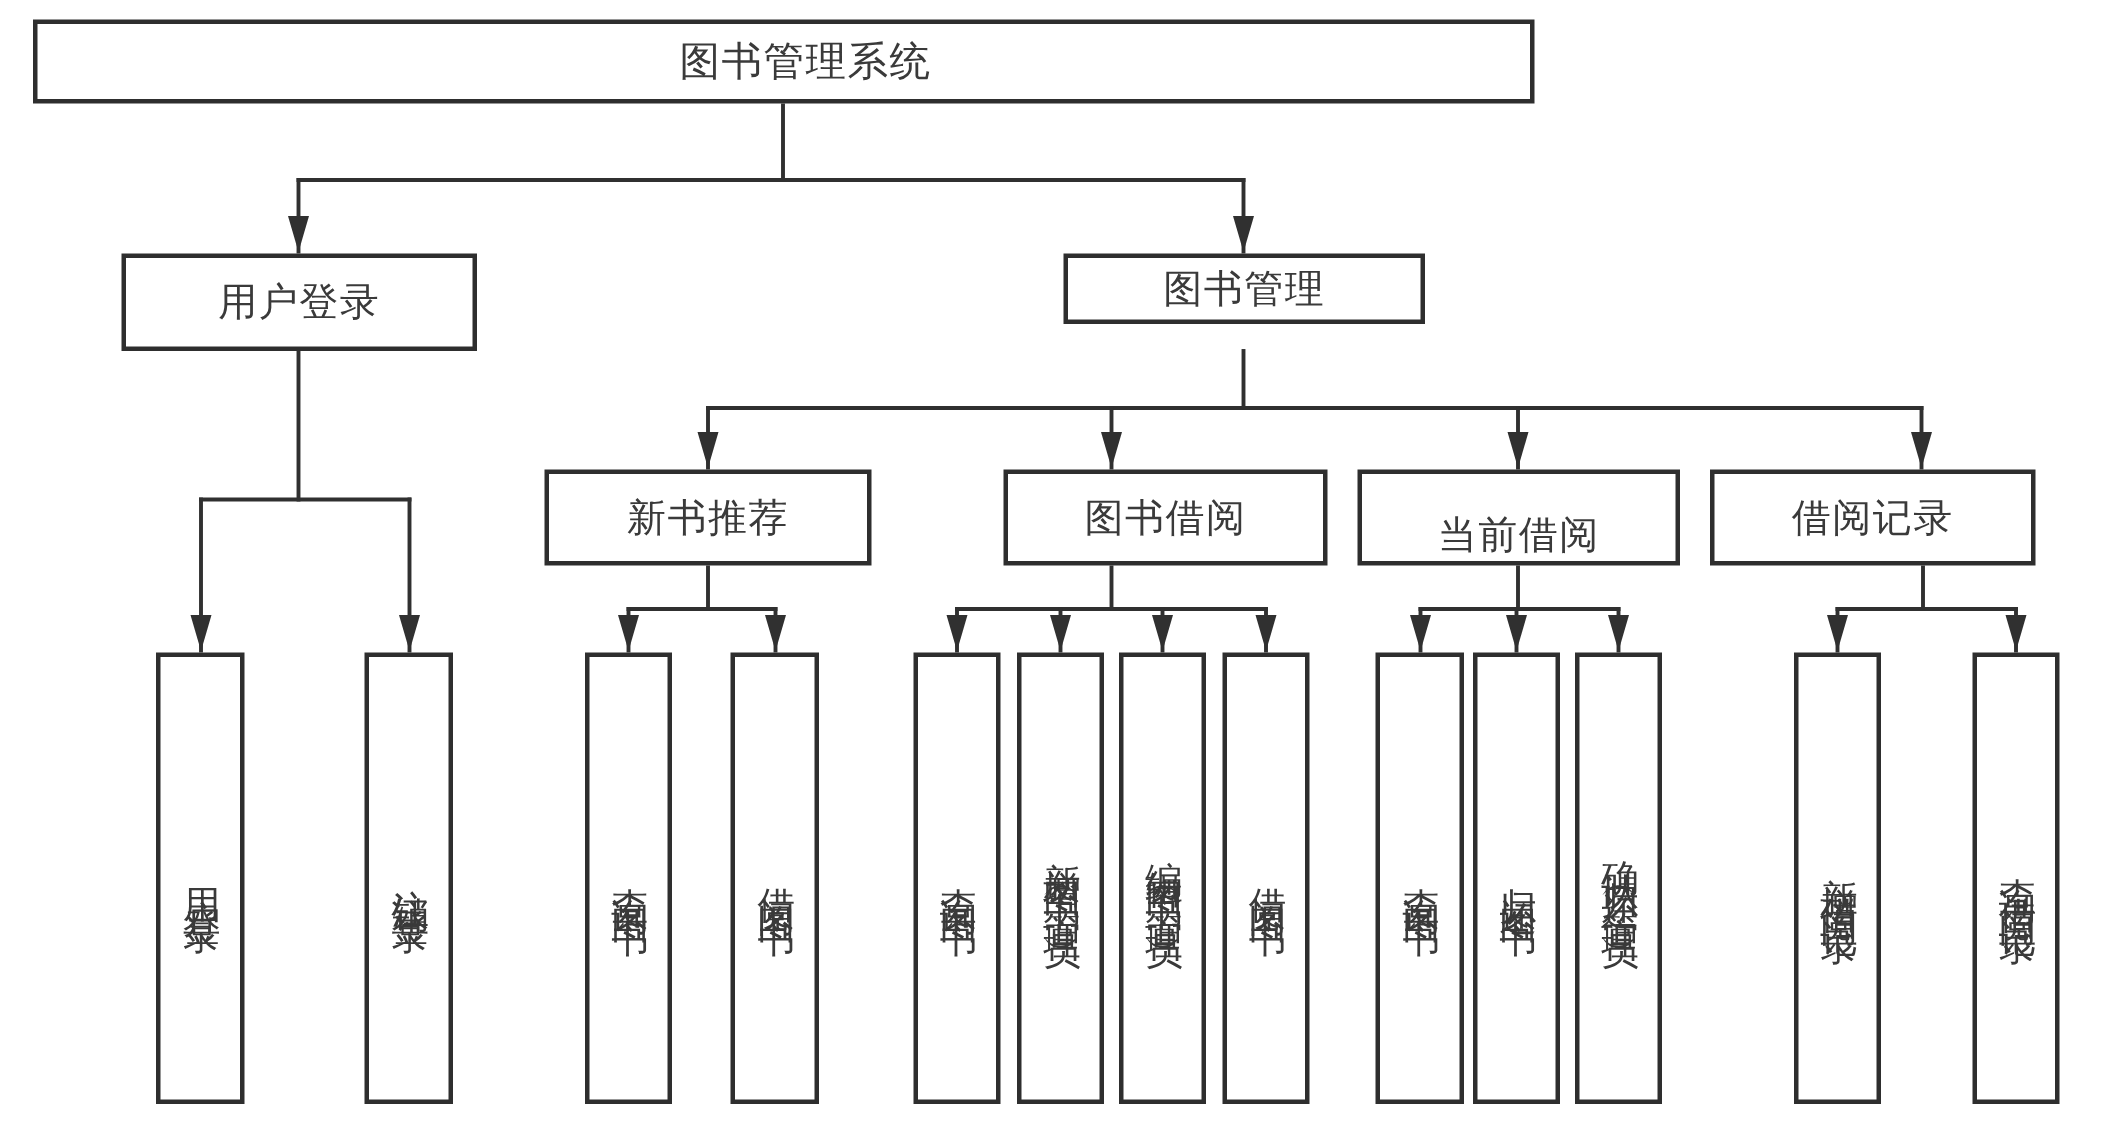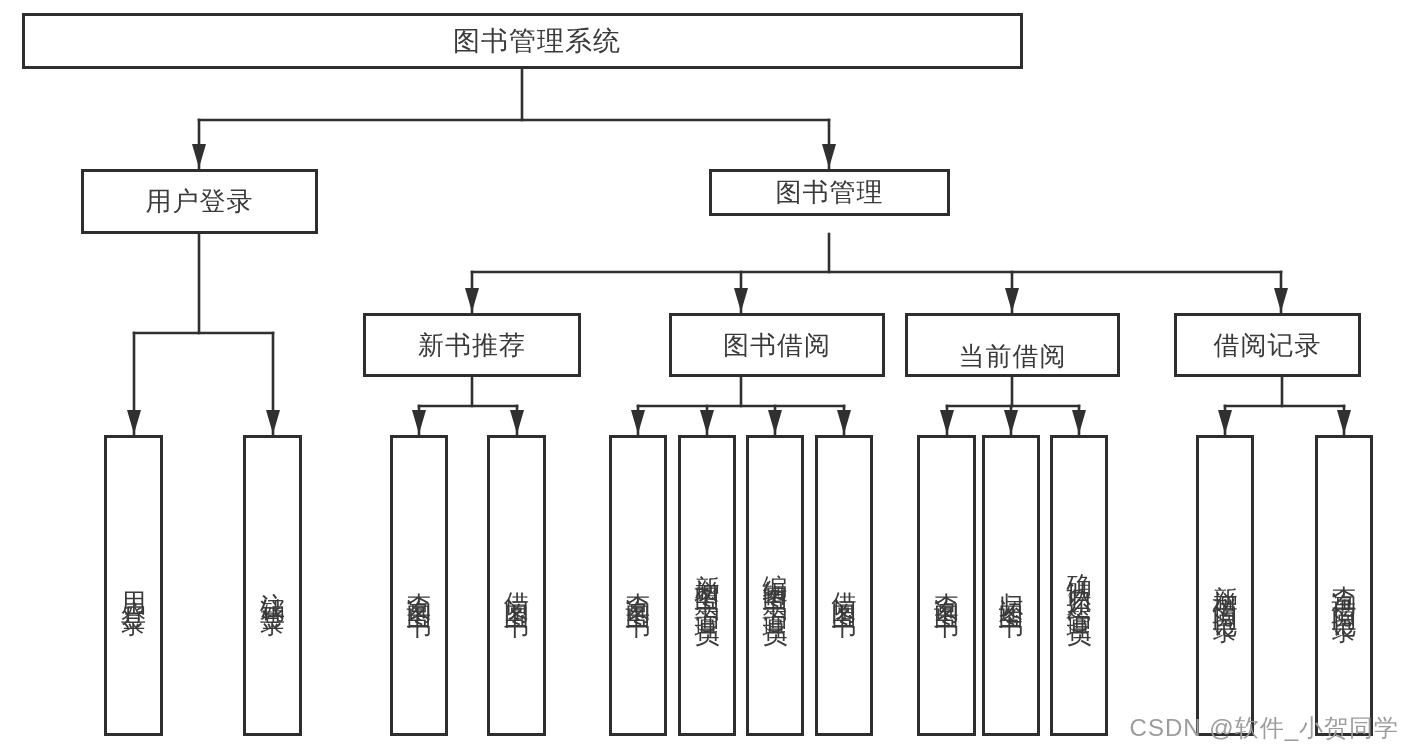--- a/index.html
+++ b/index.html
@@ -127,21 +127,21 @@
 
   <div class="box" style="left:363px; top:313px; width:218px; height:64px;">
     <span class="lbl">新书推荐</span>
   </div>
   <div class="box" style="left:633px; top:313px; width:216px; height:64px;margin-left:36px;">
     <span class="lbl">图书借阅</span>
   </div>
   <div class="box" style="left:905px; top:313px; width:215px; height:64px;align-items:flex-end;">
     <span class="lbl">当前借阅</span>
   </div>
-  <div class="box" style="left:1174px; top:313px; width:187px; height:64px;">
+  <div class="box" style="left:1140px; top:313px; width:217px; height:64px;">
     <span class="lbl">借阅记录</span>
   </div>
 
   <div class="box leaf" style="left:104px; top:435px; width:59px; height:301px;">
     <span class="lbl">用户登录</span>
   </div>
   <div class="box leaf" style="left:243px; top:435px; width:59px; height:301px;">
     <span class="lbl">注销登录</span>
   </div>
 
@@ -175,15 +175,14 @@
     <span class="lbl">确认归还（管理员）</span>
   </div>
 
   <div class="box leaf" style="left:1196px; top:435px; width:58px; height:301px;">
     <span class="lbl">新增借阅记录</span>
   </div>
   <div class="box leaf" style="left:1315px; top:435px; width:58px; height:301px;">
     <span class="lbl">查询借阅记录</span>
   </div>
 
-  <div id="watermark">CSDN @软件_小贺同学</div>
 
 </div>
 
 </body></html>

